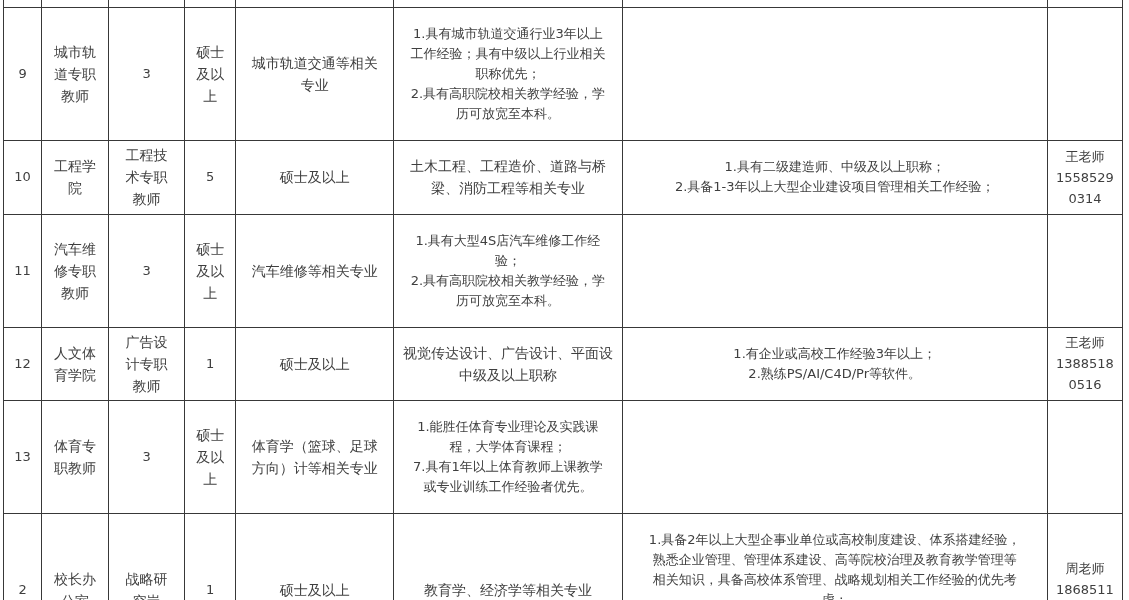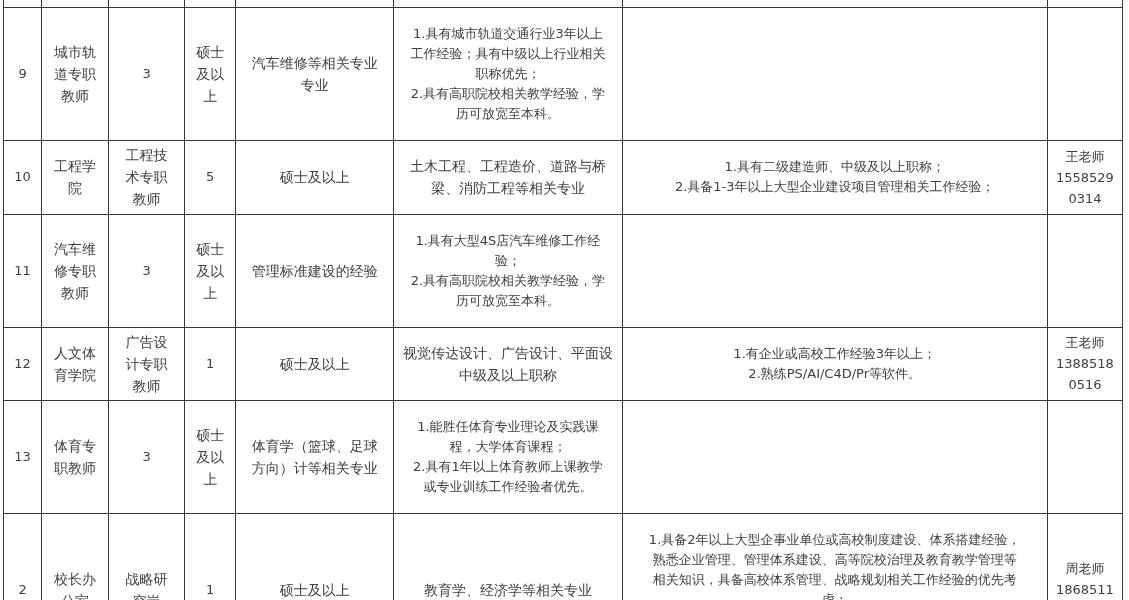--- a/index.html
+++ b/index.html
@@ -70,21 +70,21 @@
 
     <tr class="h-r9">
       <td class="num">9</td>
       <td>城市轨
 道专职
 教师</td>
       <td class="num">3</td>
       <td>硕士
 及以
 上</td>
-      <td>汽车维修等相关专业
+      <td>城市轨道交通等相关
 专业</td>
       <td class="req">1.具有城市轨道交通行业3年以上
 工作经验；具有中级以上行业相关
 职称优先；
 2.具有高职院校相关教学经验，学
 历可放宽至本科。</td>
       <td></td>
       <td class="contact"></td>
     </tr>
 
@@ -107,21 +107,21 @@
 
     <tr class="h-r11">
       <td class="num">11</td>
       <td>汽车维
 修专职
 教师</td>
       <td class="num">3</td>
       <td>硕士
 及以
 上</td>
-      <td>管理标准建设的经验</td>
+      <td>汽车维修等相关专业</td>
       <td class="req">1.具有大型4S店汽车维修工作经
 验；
 2.具有高职院校相关教学经验，学
 历可放宽至本科。</td>
       <td></td>
       <td class="contact"></td>
     </tr>
 
     <tr class="h-r12">
       <td class="num">12</td>
@@ -145,21 +145,21 @@
       <td>体育专
 职教师</td>
       <td class="num">3</td>
       <td>硕士
 及以
 上</td>
       <td>体育学（篮球、足球
 方向）计等相关专业</td>
       <td class="req">1.能胜任体育专业理论及实践课
 程，大学体育课程；
-2.具有1年以上体育教师上课教学
+7.具有1年以上体育教师上课教学
 或专业训练工作经验者优先。</td>
       <td></td>
       <td class="contact"></td>
     </tr>
 
     <tr class="h-r14">
       <td class="num">2</td>
       <td>校长办
 公室</td>
       <td>战略研

